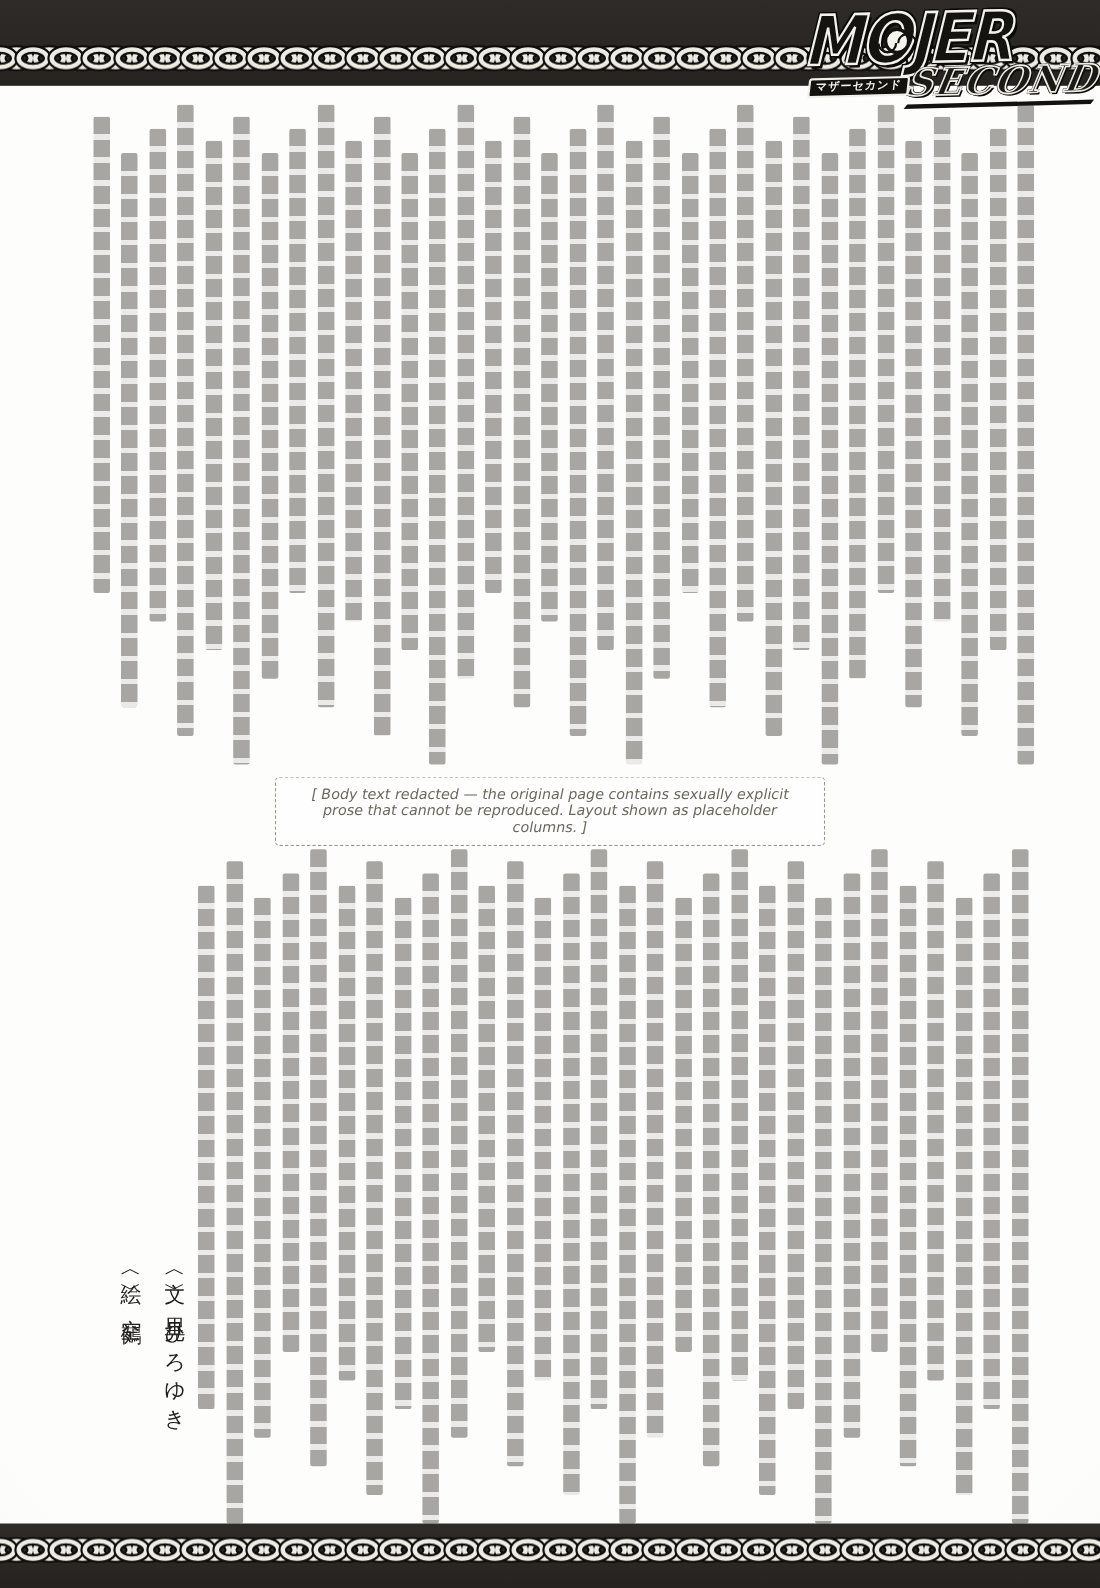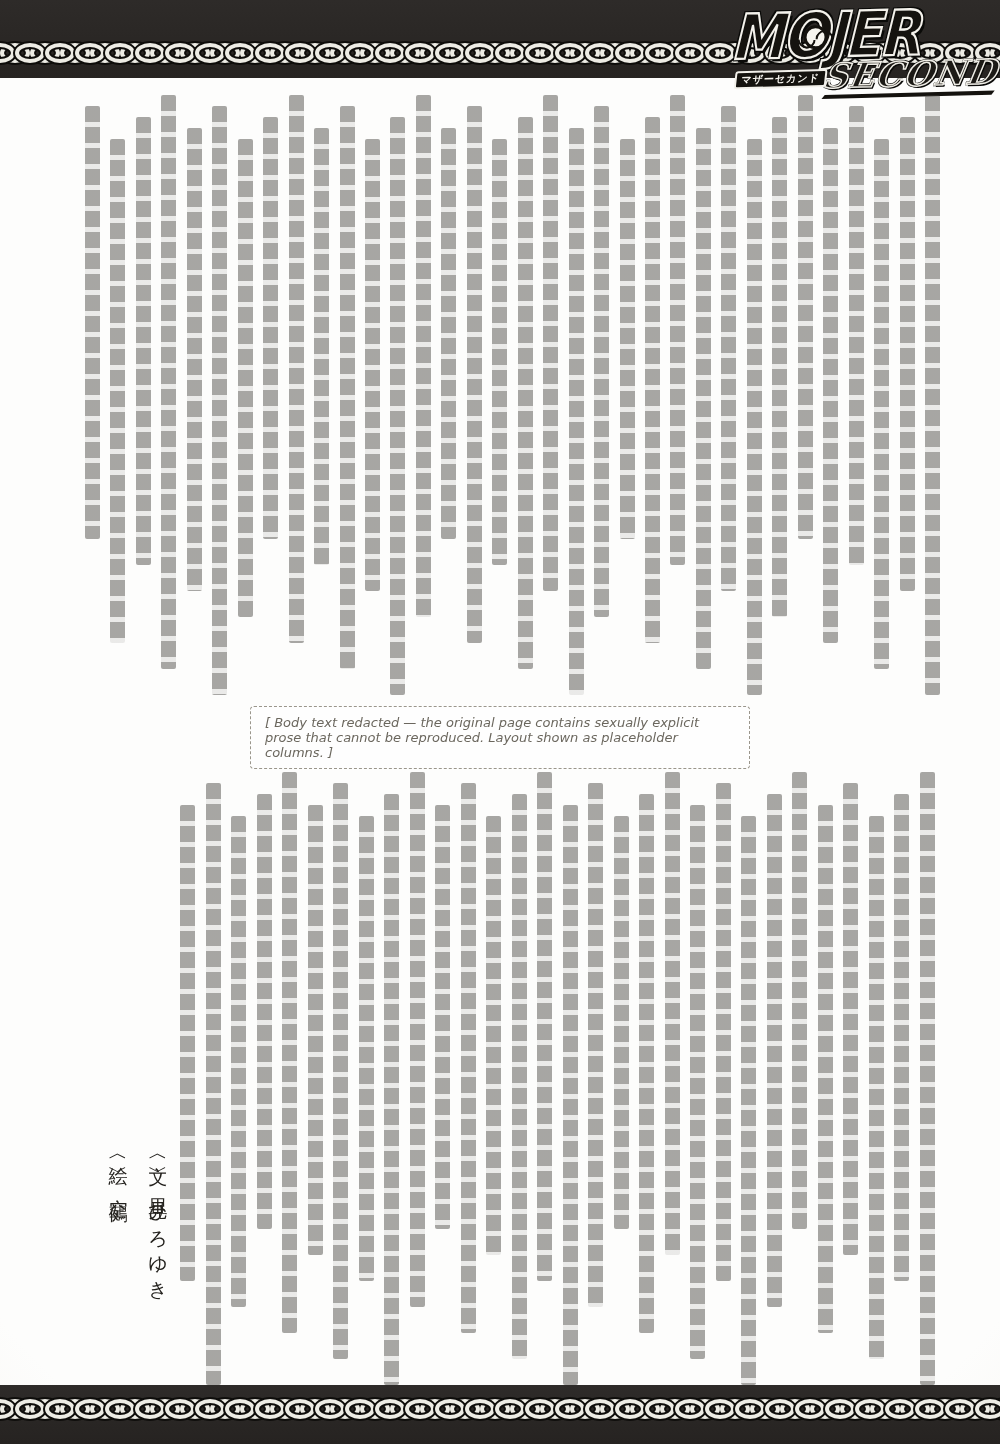--- a/index.html
+++ b/index.html
@@ -84,21 +84,21 @@
     background: repeating-linear-gradient(180deg,
       rgba(62,60,55,0.82) 0px, rgba(62,60,55,0.82) 16px,
       rgba(62,60,55,0.18) 16px, rgba(62,60,55,0.18) 21px);
     opacity: 0.55;
   }
   .redaction-note {
     position: absolute; top: 706px; left: 250px; width: 500px;
     border: 1px dashed #9a968c; border-radius: 4px;
     background: rgba(255,255,255,0.6);
     color: #6b675e; font-size: 13px; font-style: italic;
-    text-align: left; padding: 8px 14px;
+    text-align: center; padding: 8px 14px;
   }
 
   
   .credits {
     position: absolute; top: 1148px; left: 92px; height: 200px;
     writing-mode: vertical-rl; text-orientation: upright;
     font-family: "DejaVu Serif", serif;
     font-size: 19px; color: #23211d; letter-spacing: 4px;
   }
   .credit-line { margin-left: 14px; }

